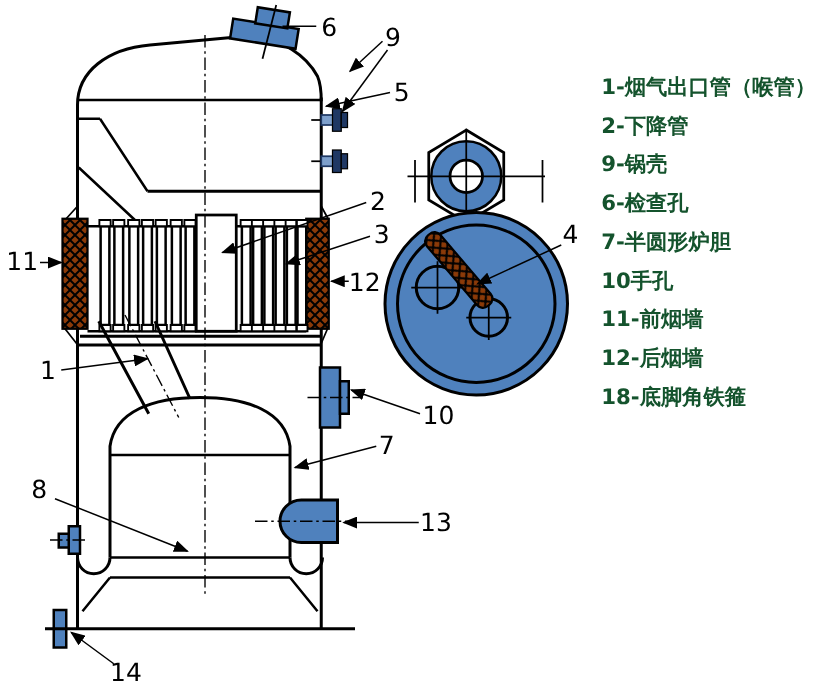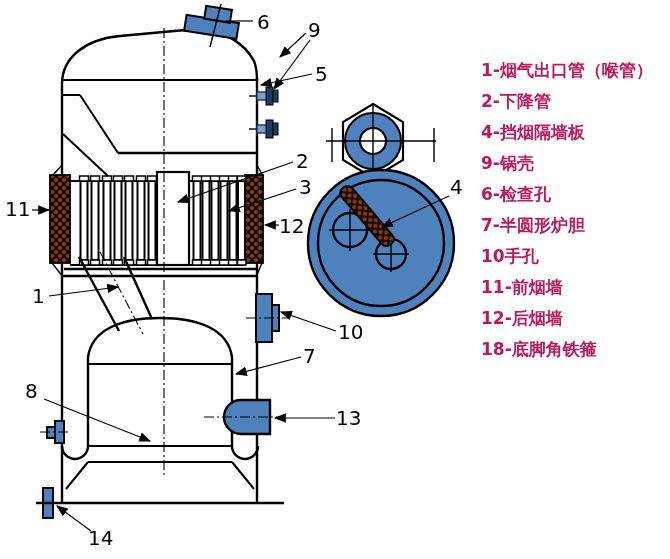--- a/index.html
+++ b/index.html
@@ -23,21 +23,21 @@
   .hatch-bg{fill:var(--wall-brown);}
   .hatchfill{fill:url(#hatch);stroke:#000;stroke-width:1.8;}
   .whitebox{fill:#fff;stroke:#000;stroke-width:2.2;}
   .tube{fill:#fff;stroke:#000;stroke-width:2;}
   .cap{fill:#fff;stroke:#000;stroke-width:1.5;}
   .hex{fill:#fff;stroke:#000;stroke-width:2.2;}
   .ring{fill:none;stroke:#000;stroke-width:2.4;}
 
   .num{font-family:"DejaVu Sans",sans-serif;font-size:20px;fill:#000;}
 
-  .legend{position:absolute;left:481px;top:55px;color:#be185d;
+  .legend{position:absolute;left:481px;top:55px;color:#14532d;
           font-family:"DejaVu Sans",sans-serif;font-weight:bold;font-size:17px;}
   .legend-item{height:31px;line-height:31px;white-space:nowrap;}
 </style>
 </head>
 <body>
 
 <div class="stage">
 
 <svg width="670" height="559" viewBox="0 0 670 559">
   <defs>
@@ -196,21 +196,20 @@
     <text x="5" y="216" class="num">11</text>
     <text x="279" y="233" class="num">12</text>
     <text x="336" y="425" class="num">13</text>
     <text x="88" y="545" class="num">14</text>
   </g>
 </svg>
 
 <div class="legend">
   <div class="legend-item">1-烟气出口管（喉管）</div>
   <div class="legend-item">2-下降管</div>
-  <div class="legend-item">4-挡烟隔墙板</div>
   <div class="legend-item">9-锅壳</div>
   <div class="legend-item">6-检查孔</div>
   <div class="legend-item">7-半圆形炉胆</div>
   <div class="legend-item">10手孔</div>
   <div class="legend-item">11-前烟墙</div>
   <div class="legend-item">12-后烟墙</div>
   <div class="legend-item">18-底脚角铁箍</div>
 </div>
 
 </div>

